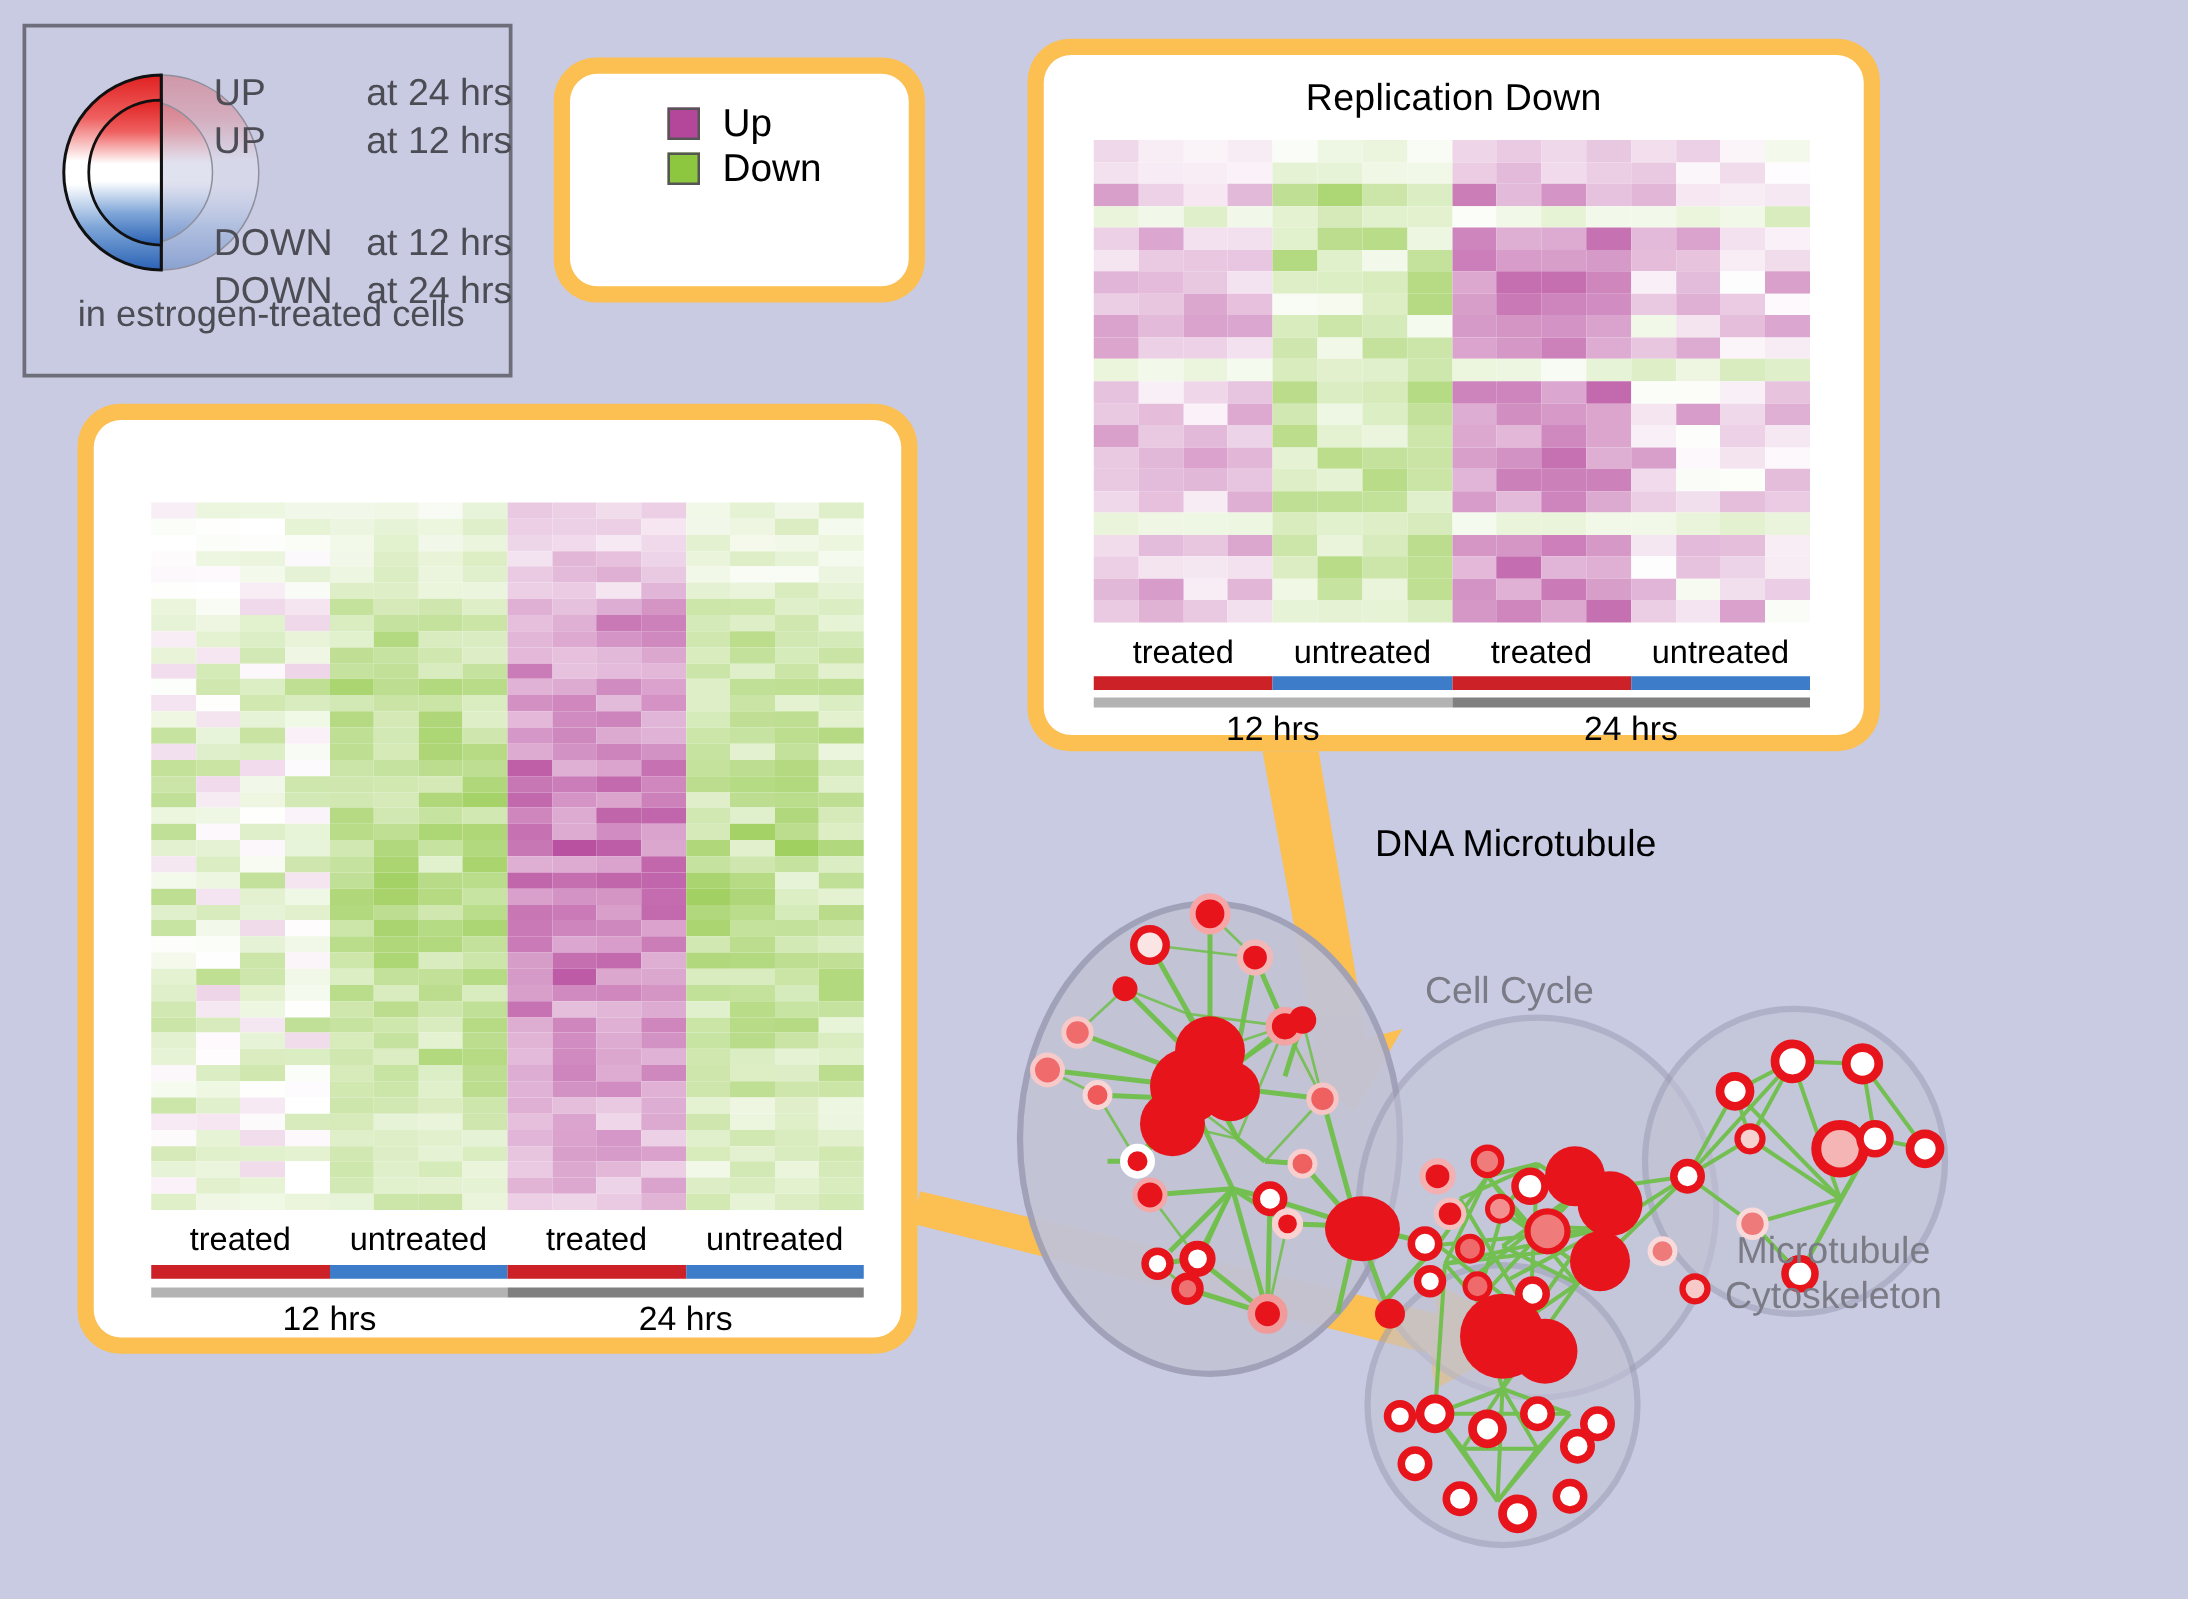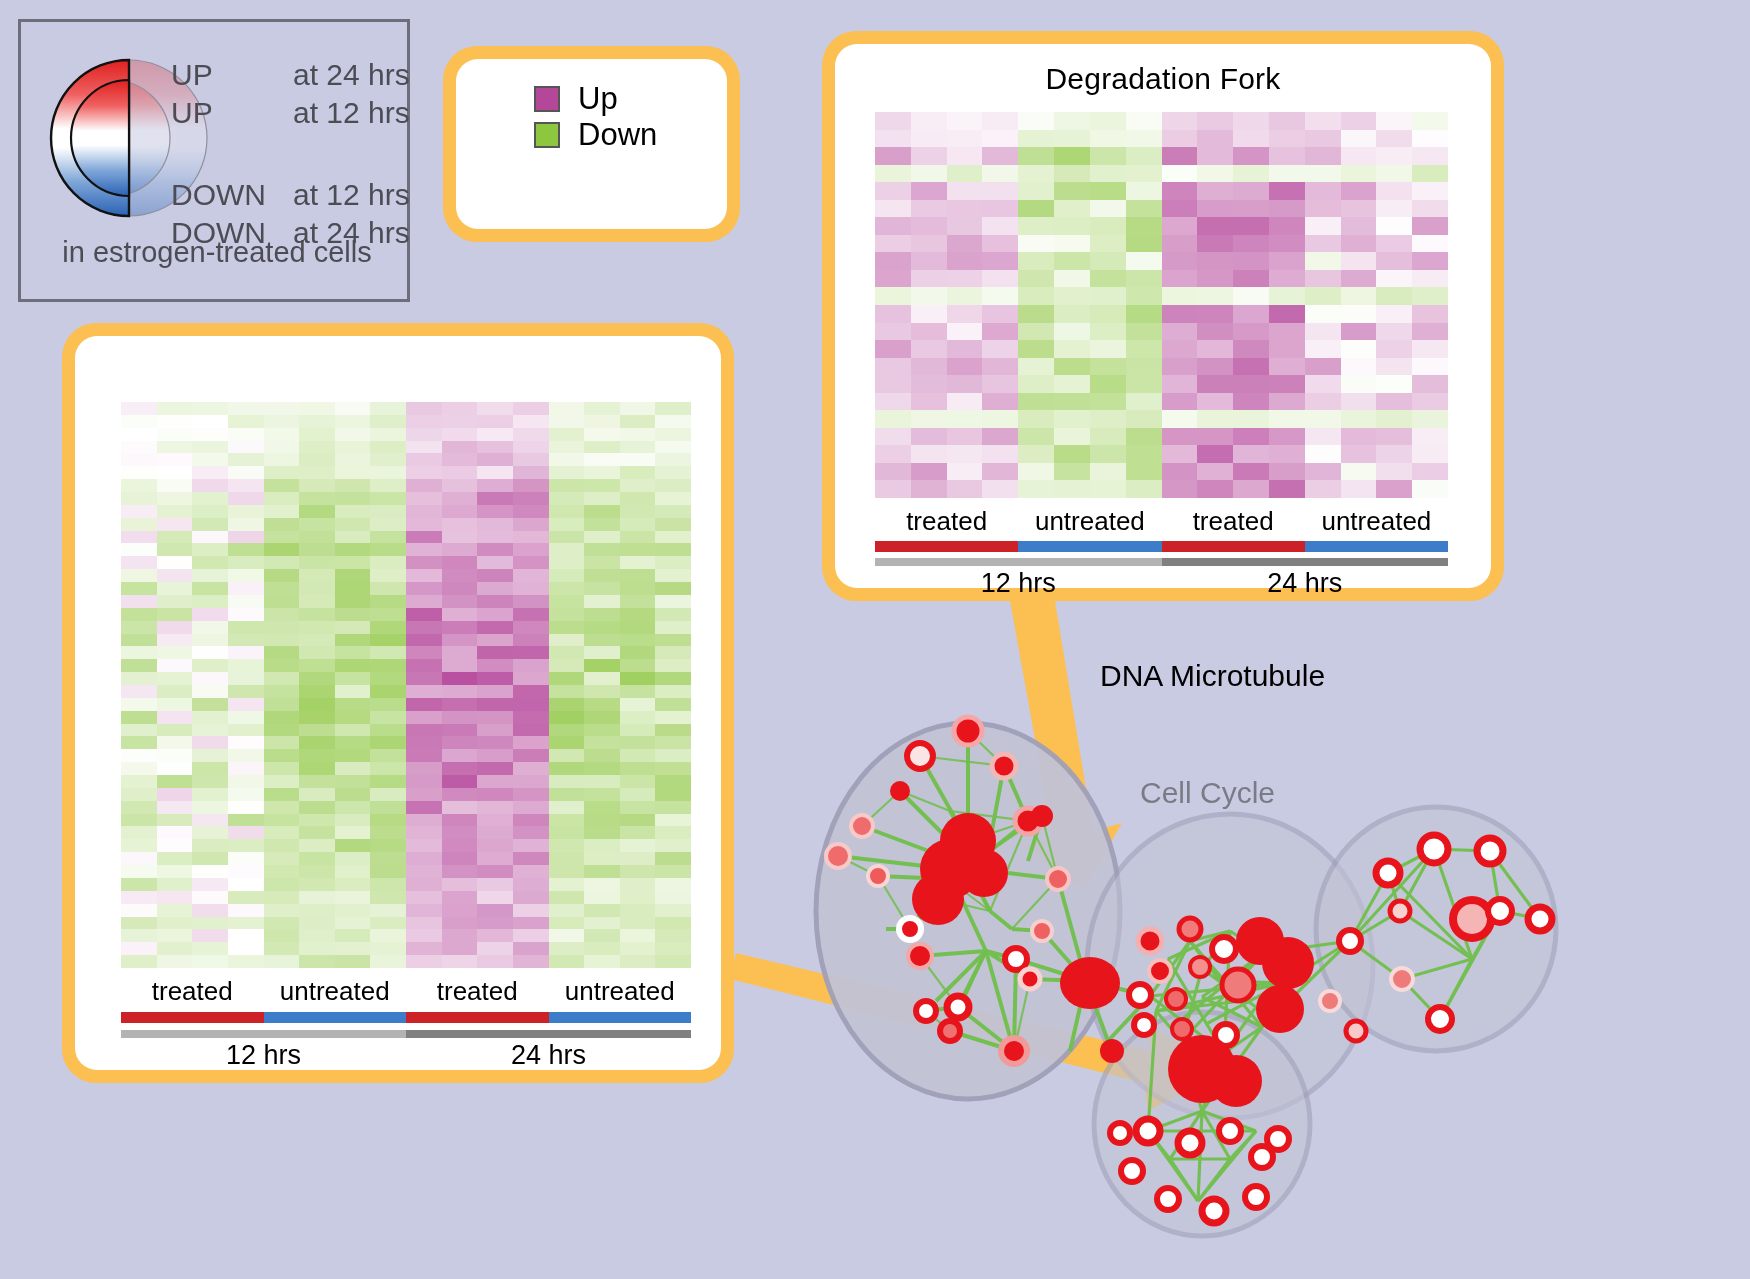--- a/index.html
+++ b/index.html
@@ -150,21 +150,21 @@
         <div class="legend-item">
           <span class="swatch" id="sw-down" style="background: rgb(141, 198, 63);"></span>
           <span class="legend-label">Down</span>
         </div>
       </div>
     </div>
   </div>
 
   <div class="panel" id="rf-panel">
     <div class="panel-inner">
-      <div class="panel-title">Degradation Fork</div>
+      <div class="panel-title">Replication Down</div>
       <div class="hm" id="rf-heatmap" style="left: 40px; top: 68px; width: 573px; height: 386px; grid-template-columns: repeat(16, 1fr); grid-template-rows: repeat(22, 1fr);">
           <div style="background:rgb(239,216,234)"></div>
           <div style="background:rgb(248,237,245)"></div>
           <div style="background:rgb(250,244,249)"></div>
           <div style="background:rgb(247,235,244)"></div>
           <div style="background:rgb(250,253,247)"></div>
           <div style="background:rgb(238,247,227)"></div>
           <div style="background:rgb(235,245,222)"></div>
           <div style="background:rgb(249,252,245)"></div>
           <div style="background:rgb(238,213,232)"></div>
@@ -1500,15 +1500,17 @@
         <circle class="nd" cx="650" cy="408" r="12" fill="#ffffff" stroke="#e8141c" stroke-width="6"></circle>
         <circle class="nd" cx="710" cy="300" r="12" fill="#ffffff" stroke="#e8141c" stroke-width="6"></circle>
         <circle class="nd" cx="750" cy="308" r="12" fill="#ffffff" stroke="#e8141c" stroke-width="7"></circle>
         <circle class="nd" cx="540" cy="390" r="10" fill="#ef7a7a" stroke="#f8dada" stroke-width="4"></circle>
         <circle class="nd" cx="566" cy="420" r="10" fill="#f7c9c9" stroke="#e8141c" stroke-width="5"></circle>
       </g>
     </svg>
 
     <div class="net-label" id="lbl-dna">DNA Microtubule</div>
     <div class="net-label" id="lbl-cc">Cell Cycle</div>
+    <div class="net-label" id="lbl-mt">Microtubule
+Cytoskeleton</div>
   </div>
 
 </div>
 
 </body></html>

